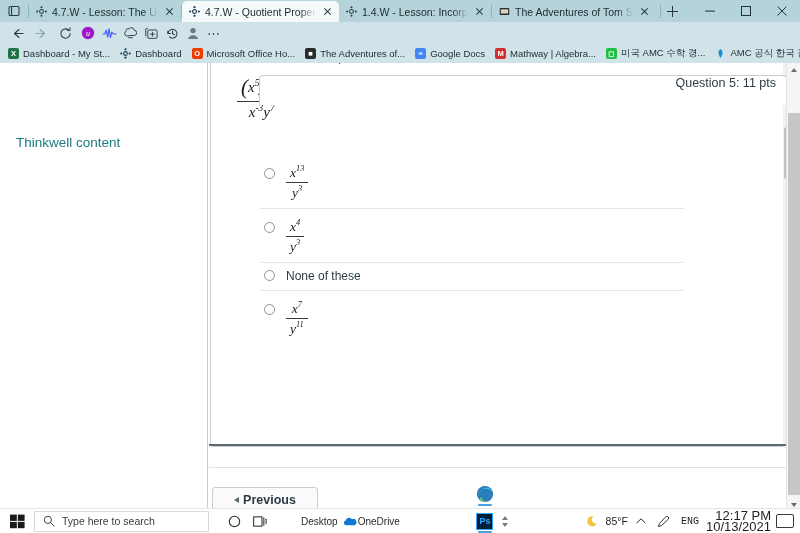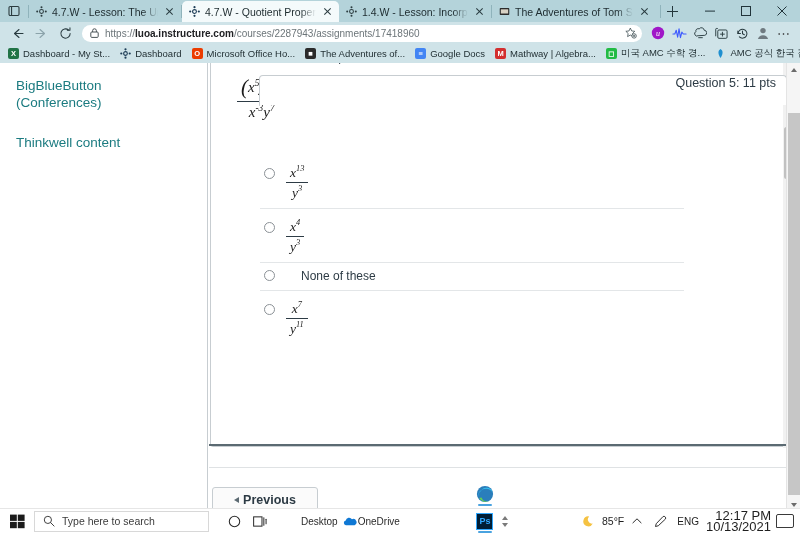--- a/index.html
+++ b/index.html
@@ -125,21 +125,21 @@
   .answers { position: absolute; left: 49px; top: 100px; width: 424px; }
   .answer-row {
     display: flex; align-items: flex-start; gap: 11px;
     padding: 9px 0 8px 4px; border-bottom: 1px solid #e3e6e8; min-height: 46px;
   }
   .answer-row:last-child { border-bottom: none; }
   .radio {
     width: 11px; height: 11px; border: 1px solid #8b9196; border-radius: 50%;
     background: #fff; flex: none; margin-top: 4px;
   }
-  .ans-text { font-size: 12px; color: #2d3b45; padding-top: 3px; margin-left: 15px; }
+  .ans-text { font-size: 12px; color: #2d3b45; padding-top: 3px; }
   .ans-frac { font-size: 13.5px; color: #1b1b1b; }
   .q5-card {
     position: absolute; left: 50px; top: 12px; width: 528px; height: 30px;
     border: 1px solid #c7cdd1; border-radius: 4px 4px 0 0; border-bottom: none;
     background: #fff;
   }
   .q5-label {
     position: absolute; right: 24px; top: 13px;
     font-size: 12.5px; font-weight: 400; color: #2d3b45; white-space: nowrap;
   }
@@ -208,21 +208,21 @@
   .tb-app {
     width: 26px; height: 25px; display: flex; align-items: center; justify-content: center;
     position: relative; flex:none;
   }
   .tb-app.running::after {
     content:""; position:absolute; bottom:1px; left:6px; width:14px; height:2px; background:#4aa3e0; border-radius:1px;
   }
   .tb-right { margin-left: auto; display: flex; align-items: center; gap: 3px; padding-right: 4px; }
   .tb-weather { display: flex; align-items: center; gap: 5px; font-size: 10.5px; color: #1f1f1f; }
   .tb-clock { font-size: 13px; line-height: 11px; color: #1f1f1f; text-align: right; }
-  .tb-lang { font-size: 10px; color: #1f1f1f; }
+  .tb-lang { font-size: 10px; color: #1f1f1f; font-family: Liberation Mono, monospace; }
   .notif { width: 18px; height: 14px; border: 1.5px solid #3a3a3a; border-radius: 2px 2px 2px 0; }
 
   
   .ps-tile {
     width: 17px; height: 17px; background: #001e36; border: 1px solid #31a8ff;
     color: #31a8ff; font-size: 9px; font-weight: 700; display:flex; align-items:center; justify-content:center;
     font-family: "Liberation Sans", sans-serif;
   }
   .stack-arrows { display:flex; flex-direction:column; align-items:center; justify-content:center; height:18px; gap:3px; }
   .stack-arrows .tri { width:0;height:0;border-left:3px solid transparent;border-right:3px solid transparent; }
@@ -326,32 +326,20 @@
           <path d="M5 2.5 L9.5 6.5 L5 10.5 M9.5 6.5 H1" fill="none" stroke="#8ba3aa" stroke-width="1.1" stroke-linecap="round" stroke-linejoin="round"></path>
         </svg>
     </div>
     <div class="navbtn">
       <svg width="13" height="13" viewBox="0 0 14 14">
           <path d="M12 7 A5 5 0 1 1 10.2 3.2" fill="none" stroke="#27393e" stroke-width="1.1" stroke-linecap="round"></path>
           <path d="M11.8 0.8 V3.6 H9" fill="none" stroke="#27393e" stroke-width="1.1" stroke-linecap="round" stroke-linejoin="round"></path>
         </svg>
     </div>
 
-    <div class="omnibox">
-      <svg class="lock" width="9" height="10" viewBox="0 0 9 10">
-        <rect x="0.8" y="4" width="7.4" height="5.4" rx="1" fill="none" stroke="#4a5458" stroke-width="1"></rect>
-        <path d="M2.6 4 V2.7 A1.9 1.9 0 0 1 6.4 2.7 V4" fill="none" stroke="#4a5458" stroke-width="1"></path>
-      </svg>
-      <span class="url"><span class="scheme">https://</span><b>luoa.instructure.com</b><span>/courses/2287943/assignments/17418960</span></span>
-      <svg class="fav-star" width="12" height="12" viewBox="0 0 14 14">
-        <path d="M6.2 1.2 L7.8 4.6 L11.4 5 L8.8 7.6 L9.5 11.2 L6.2 9.4 L3 11.2 L3.7 7.6 L1 5 L4.7 4.6 Z" fill="none" stroke="#3b4a4f" stroke-width="0.9" stroke-linejoin="round"></path>
-        <circle cx="10.6" cy="10.4" r="2.6" fill="#fff" stroke="#3b4a4f" stroke-width="0.9"></circle>
-        <path d="M10.6 9 V11.8 M9.2 10.4 H12" stroke="#3b4a4f" stroke-width="0.9"></path>
-      </svg>
-    </div>
 
     <div class="toolicons">
       <div class="ticon">
         <svg width="14" height="14" viewBox="0 0 14 14">
             <circle cx="7" cy="7" r="6.2" fill="#a017c8"></circle>
             <text x="7" y="10.2" font-size="8" font-family="Liberation Serif, serif" fill="#fff" text-anchor="middle" font-style="italic">u</text>
           </svg>
       </div>
       <div class="ticon">
         <svg width="15" height="13" viewBox="0 0 16 13">
@@ -428,21 +416,20 @@
           <path d="M6 1 C9 3 9 6 6 11 C3 6 3 3 6 1 Z" fill="#1e8fd0"></path>
         </svg>
       <span>AMC 공식 한국 접...</span>
     </div>
 
   </div>
 
   <div class="viewport">
 
     <div class="side-nav">
-      <a class="side-link l1">BigBlueButton (Conferences)</a>
       <a class="side-link l2">Thinkwell content</a>
     </div>
 
     <div class="content-area">
 
       <div class="quiz-outer">
 
         <div class="q-text">denominator equals zero.</div>
 
         <div class="expr">

